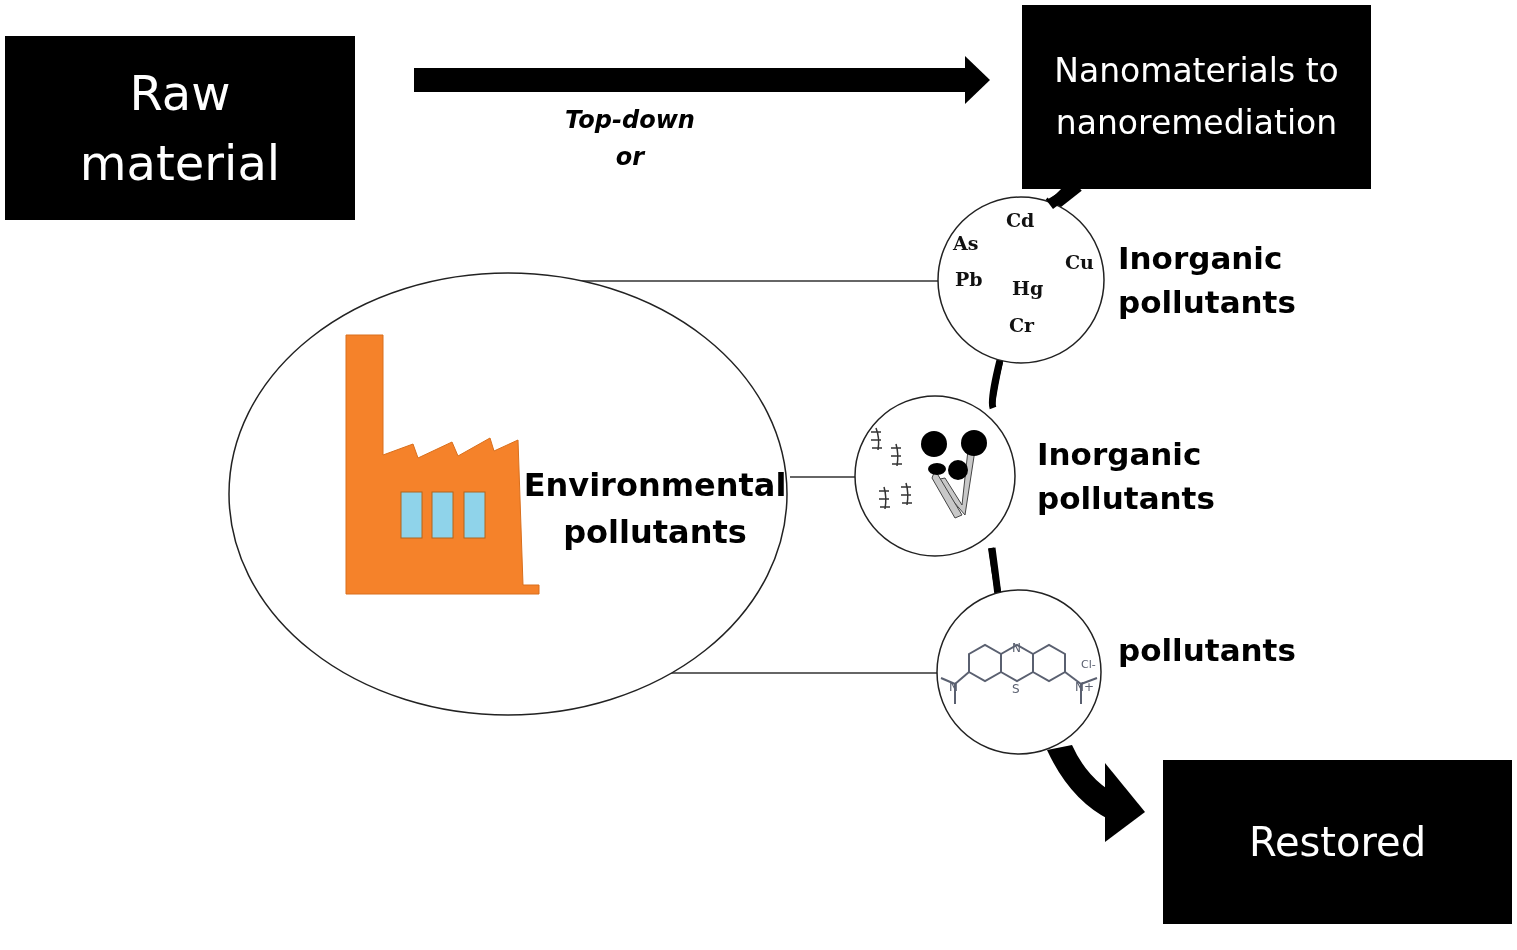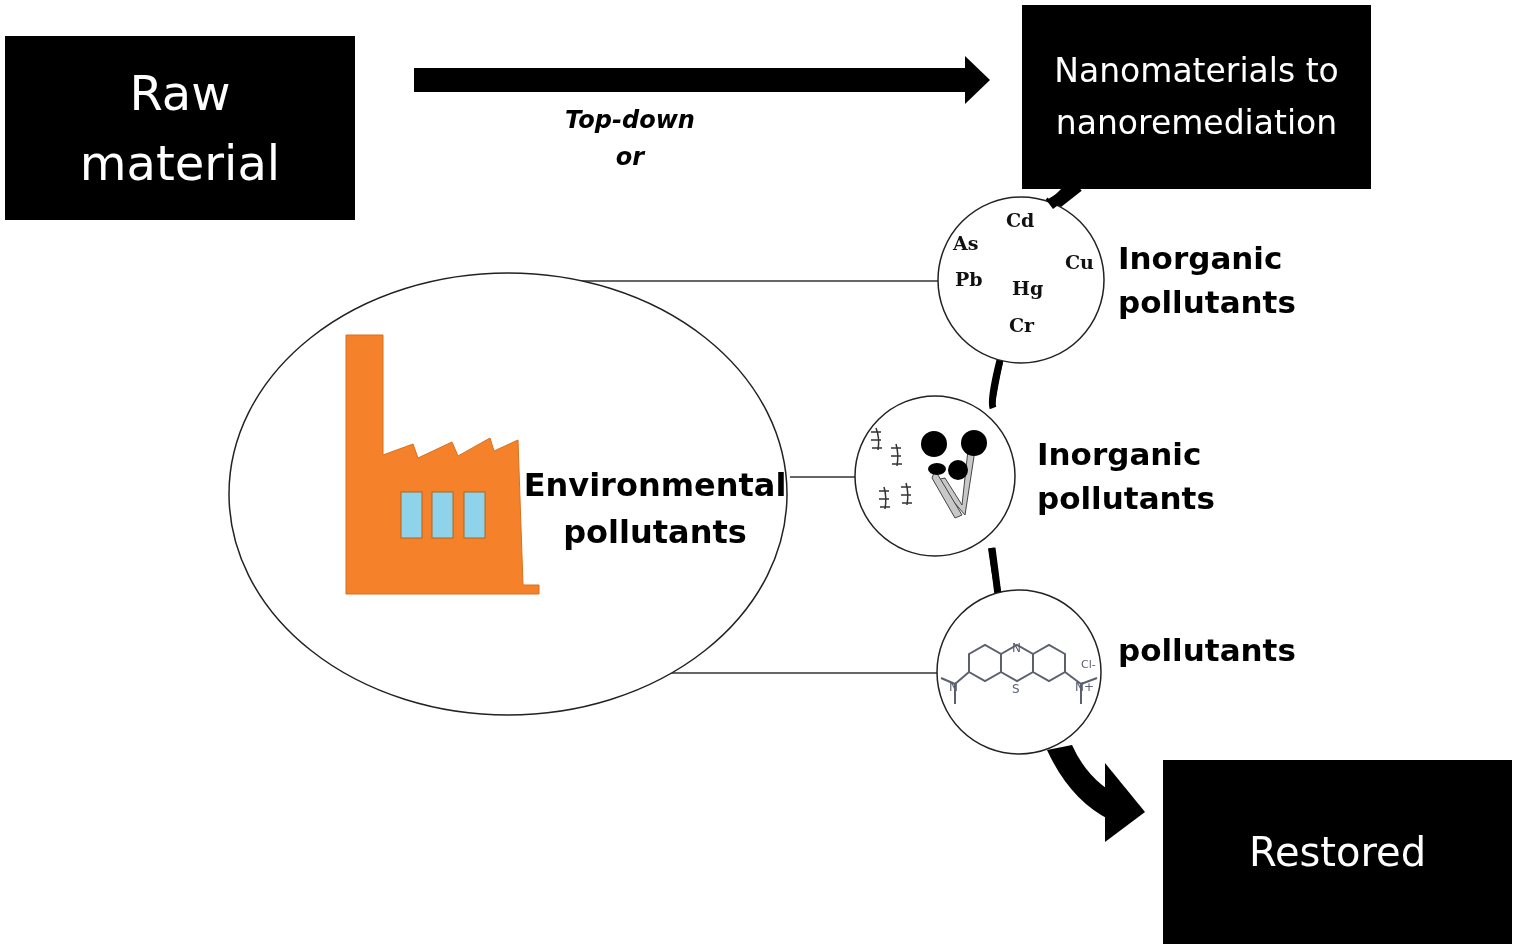--- a/index.html
+++ b/index.html
@@ -4,21 +4,21 @@
 <style>
   html, body { margin:0; padding:0; background:#ffffff; }
   body { width:1517px; height:950px; position:relative; overflow:hidden;
          font-family:"DejaVu Sans", sans-serif; }
   .box { position:absolute; background:#000; color:#fff; font-weight:normal;
          display:flex; flex-direction:column; align-items:center; justify-content:center;
          text-align:center; }
   .box span { display:block; }
   #raw { left:5px; top:36px; width:350px; height:184px; font-size:48px; line-height:70px; }
   #nano { left:1022px; top:5px; width:349px; height:184px; font-size:33px; line-height:52px; }
-  #restored { left:1163px; top:760px; width:349px; height:184px; font-size:40px; line-height:60px; }
+  #restored { left:1163px; top:760px; width:349px; height:164px; font-size:40px; line-height:60px; }
   .lbl { position:absolute; font-weight:bold; color:#000; }
   .lbl span { display:block; }
   #approach { left:470px; top:102px; width:320px; text-align:center; font-size:24px; line-height:37px;font-style:italic; }
   #inorg-lbl { left:1118px; top:236px; font-size:31px; line-height:44px; }
   #bio-lbl { left:1037px; top:432px; font-size:31px; line-height:44px; }
   #org-lbl { left:1118px; top:628px; font-size:31px; line-height:44px; }
   #env-lbl { left:520px; top:462px; width:270px; text-align:center; font-size:32px; line-height:47px; }
   svg#diagram { position:absolute; left:0; top:0; }
   .elem { position:absolute; font-family:"DejaVu Serif", serif; font-weight:bold; font-size:19px; color:#111; }
 </style>

